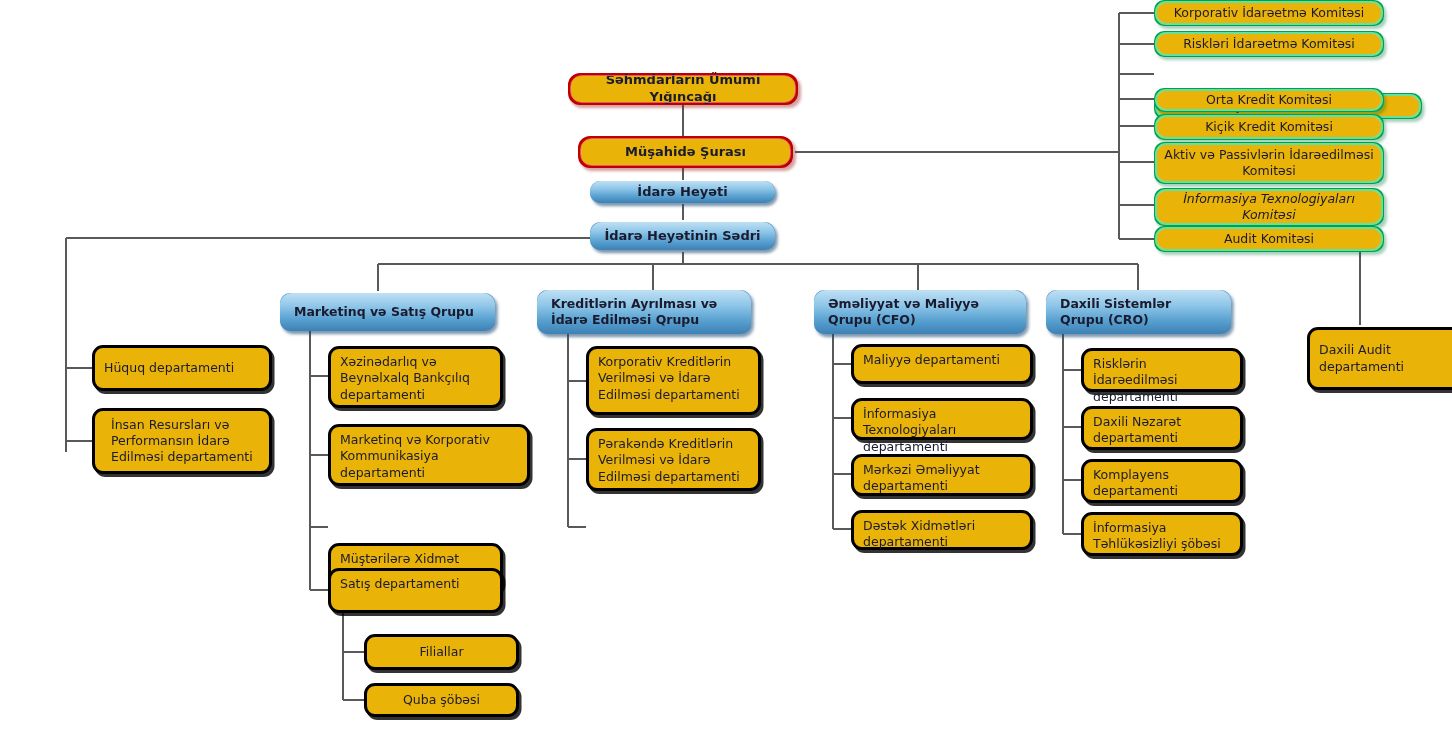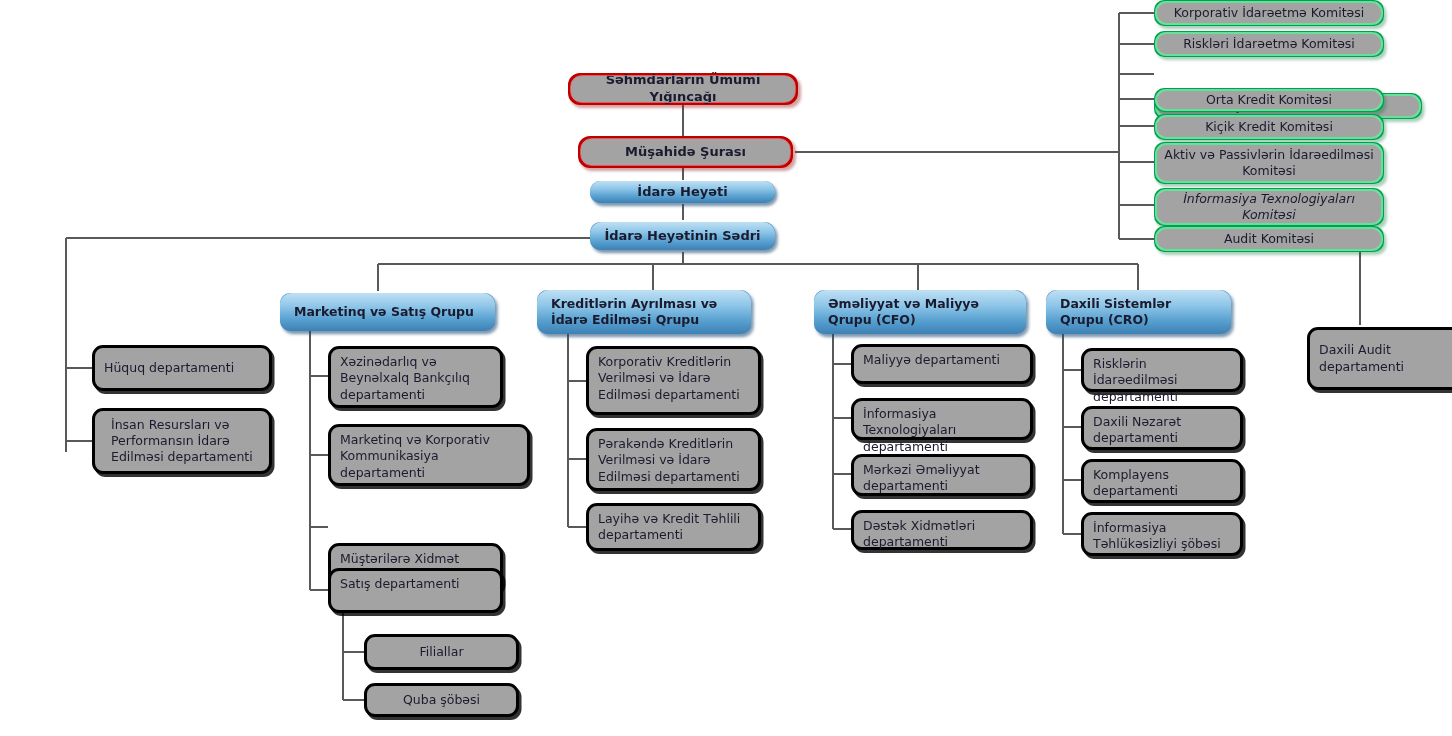--- a/index.html
+++ b/index.html
@@ -17,21 +17,21 @@
   #wires{position:absolute;left:0;top:0;width:1452px;height:736px;pointer-events:none;}
 
   
   .node{
     position:absolute;
     box-sizing:border-box;
     display:flex;
     align-items:center;
     color:#1b1b2f;
     line-height:1.30;
-    background:#a3a3a3;
+    background:#eab308;
     z-index:5;
   }
   .node .txt{display:block;width:100%;}
 
   
   .dept{
     border:3px solid #000000;
     border-radius:11px;
     font-size:12.5px;
     padding:5px 7px 5px 9px;
@@ -257,23 +257,20 @@
   <div class="node dept center" style="left:364px;top:683px;width:155px;height:34px;">
     <span class="txt">Quba şöbəsi</span>
   </div>
 
   <div class="node dept" style="left:586px;top:346px;width:175px;height:69px;">
     <span class="txt">Korporativ Kreditlərin Verilməsi və İdarə Edilməsi departamenti</span>
   </div>
   <div class="node dept" style="left:586px;top:428px;width:175px;height:63px;">
     <span class="txt">Pərakəndə Kreditlərin Verilməsi və İdarə Edilməsi departamenti</span>
   </div>
-  <div class="node dept" style="left:586px;top:503px;width:175px;height:48px;">
-    <span class="txt">Layihə və Kredit Təhlili departamenti</span>
-  </div>
 
   <div class="node dept" style="left:851px;top:344px;width:182px;height:40px;">
     <span class="txt">Maliyyə departamenti</span>
   </div>
   <div class="node dept" style="left:851px;top:398px;width:182px;height:42px;">
     <span class="txt">İnformasiya Texnologiyaları departamenti</span>
   </div>
   <div class="node dept" style="left:851px;top:454px;width:182px;height:42px;">
     <span class="txt">Mərkəzi Əməliyyat departamenti</span>
   </div>

